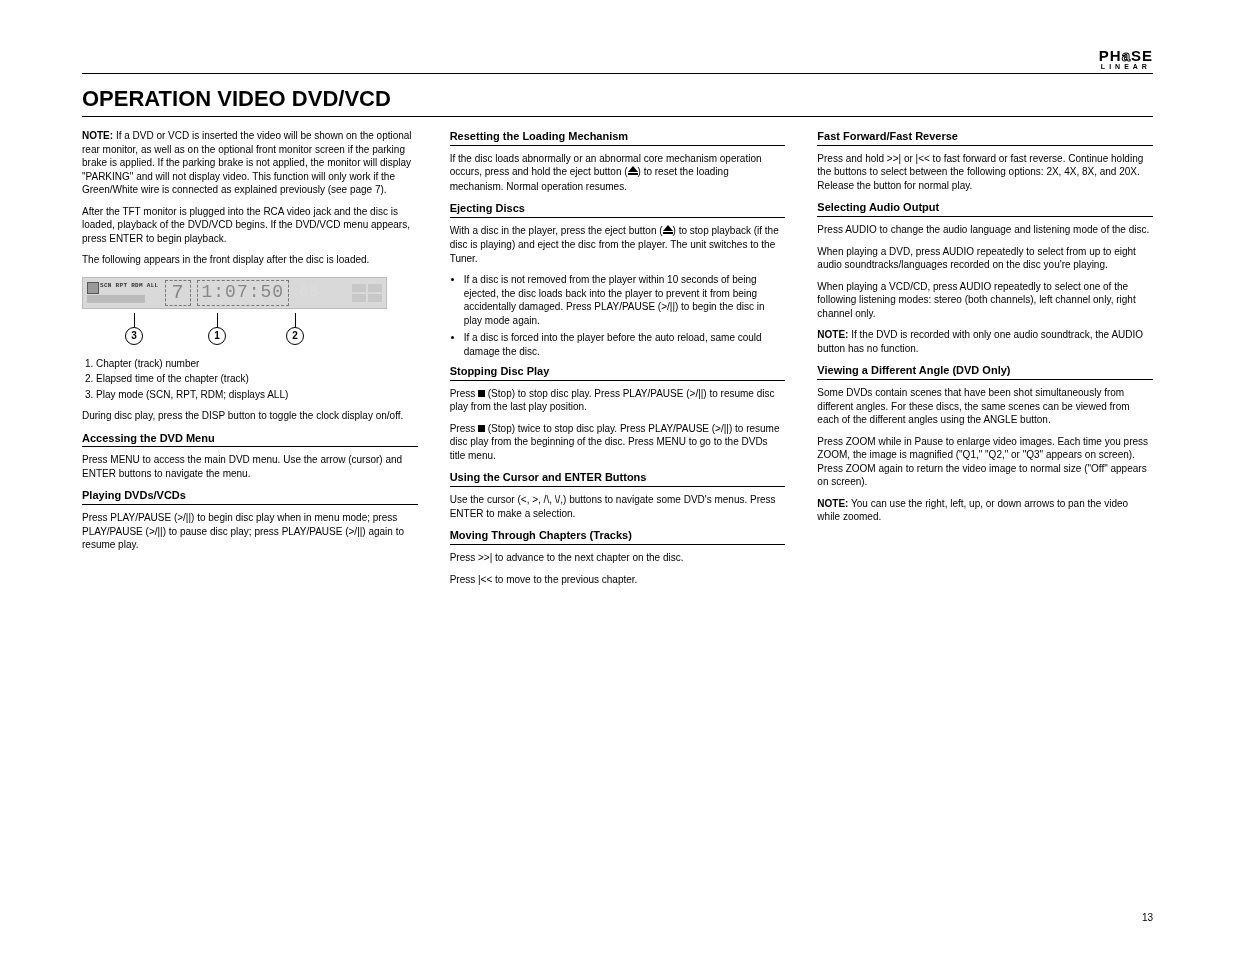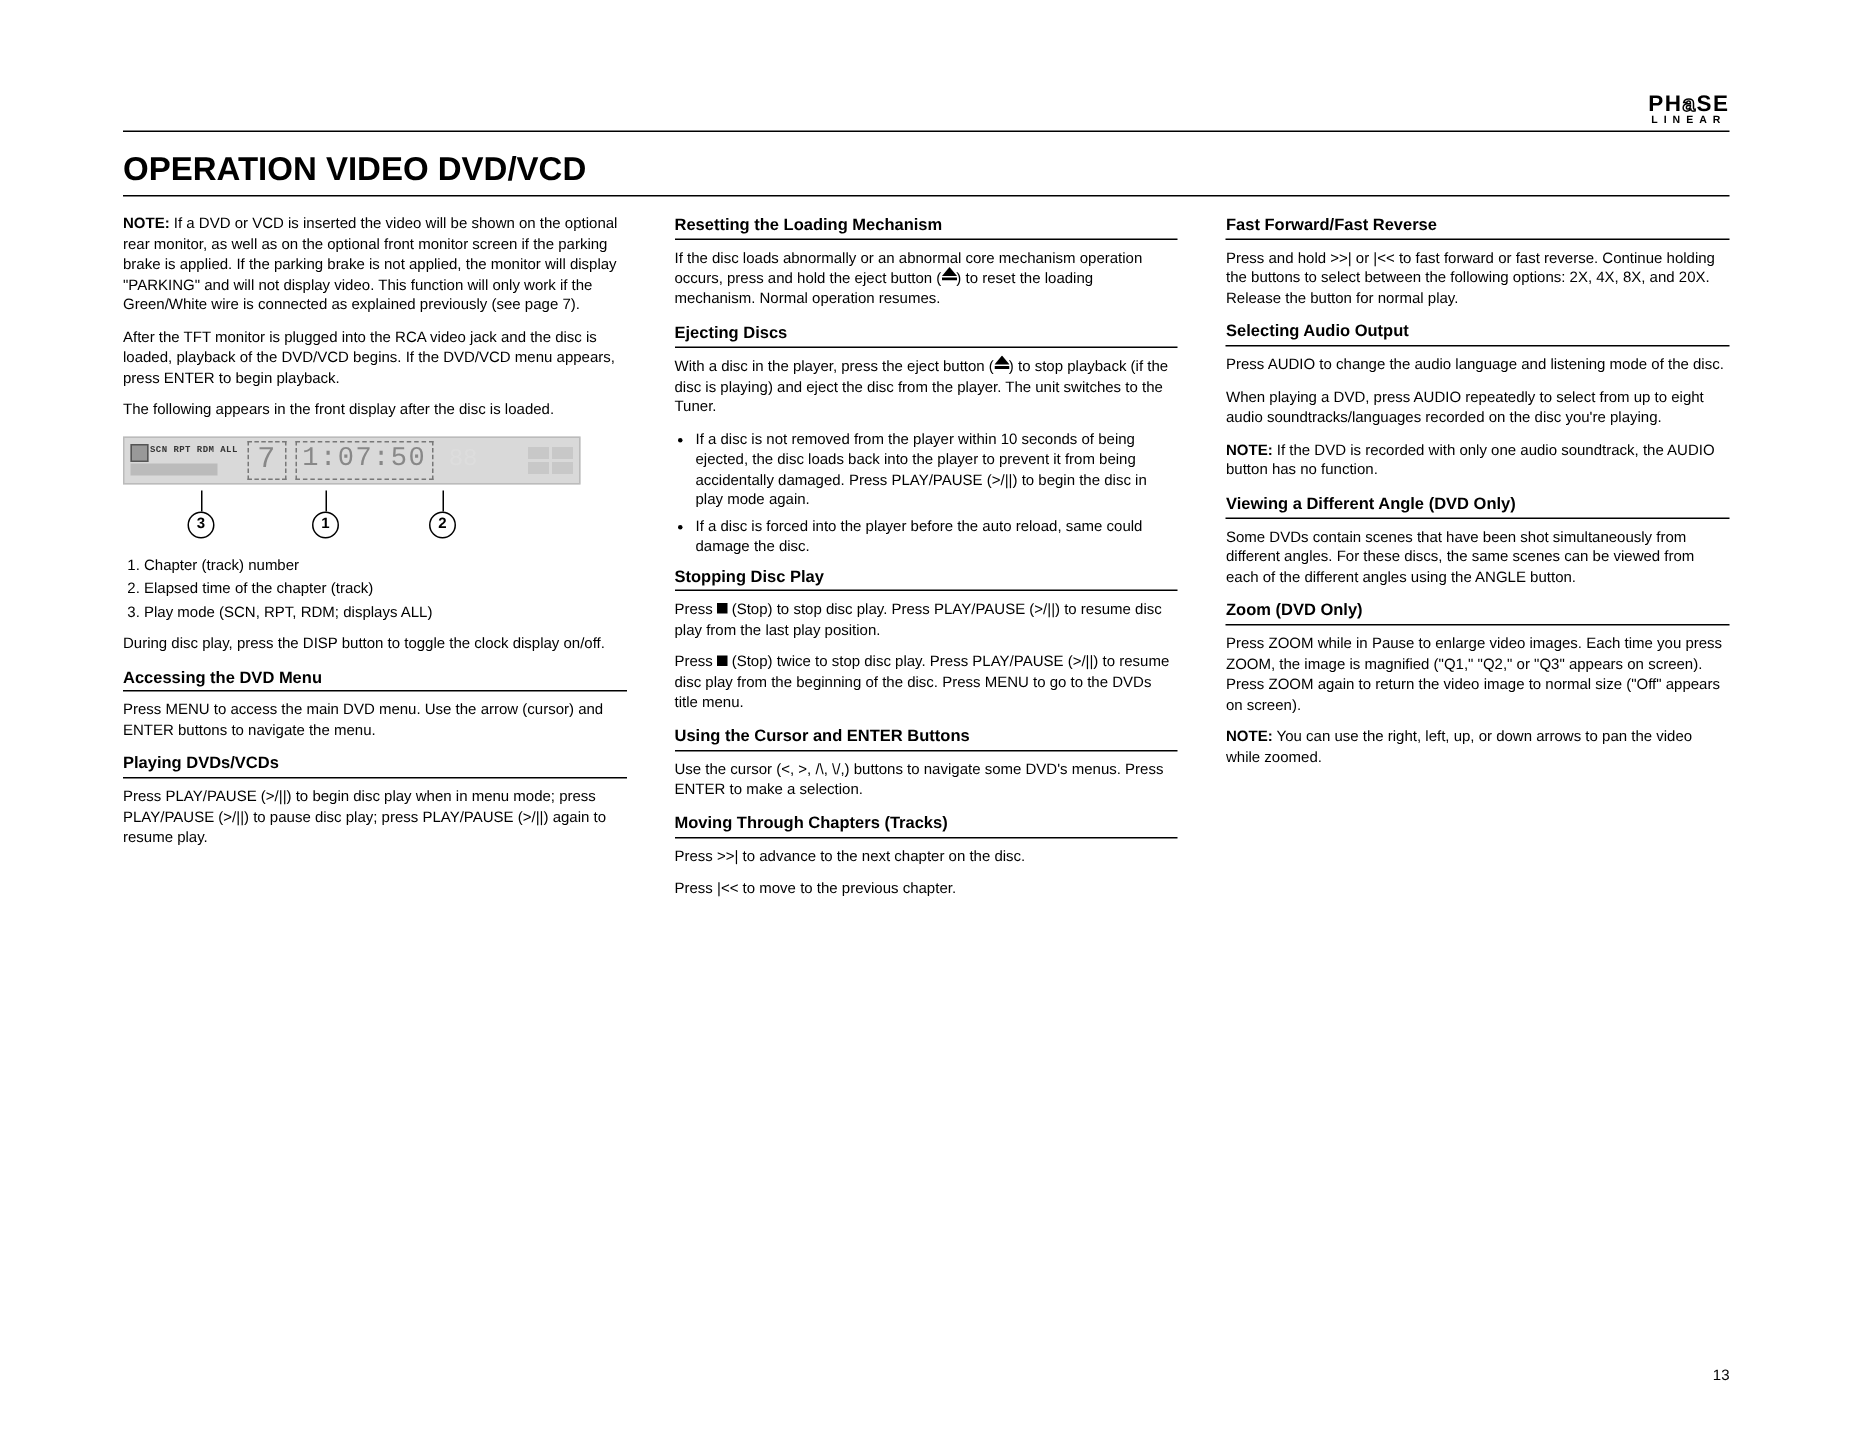--- a/index.html
+++ b/index.html
@@ -7,21 +7,21 @@
     font-family: Arial, Helvetica, sans-serif;
     background: #fff;
     color: #000;
     width: 1235px;
     height: 954px;
     position: relative;
     font-size: 10px;
     line-height: 1.35;
   }
   .page {
-    padding: 64px 82px 30px 82px;
+    padding: 50px 82px 30px 82px;
   }
   .topbar {
     border-bottom: 1.5px solid #000;
     display: flex;
     justify-content: flex-end;
     padding-bottom: 2px;
     margin-bottom: 10px;
   }
   .logo {
     text-align: center;
@@ -246,25 +246,25 @@
       <p>Press |&lt;&lt; to move to the previous chapter.</p>
     </div>
 
     <div class="col">
       <div class="heading nmtop">Fast Forward/Fast Reverse</div>
       <p>Press and hold &gt;&gt;| or |&lt;&lt; to fast forward or fast reverse. Continue holding the buttons to select between the following options: 2X, 4X, 8X, and 20X. Release the button for normal play.</p>
 
       <div class="heading">Selecting Audio Output</div>
       <p>Press AUDIO to change the audio language and listening mode of the disc.</p>
       <p>When playing a DVD, press AUDIO repeatedly to select from up to eight audio soundtracks/languages recorded on the disc you're playing.</p>
+      <p>When playing a VCD/CD, press AUDIO repeatedly to select one of the following listening modes: stereo (both channels), left channel only, right channel only.</p>
       <p><span class="note-title">NOTE:</span><span> If the DVD is recorded with only one audio soundtrack, the AUDIO button has no function.</span></p>
 
       <div class="heading">Viewing a Different Angle (DVD Only)</div>
       <p>Some DVDs contain scenes that have been shot simultaneously from different angles. For these discs, the same scenes can be viewed from each of the different angles using the ANGLE button.</p>
 
-      <div class="heading">Zoom (DVD Only)</div>
       <p>Press ZOOM while in Pause to enlarge video images. Each time you press ZOOM, the image is magnified ("Q1," "Q2," or "Q3" appears on screen). Press ZOOM again to return the video image to normal size ("Off" appears on screen).</p>
       <p><span class="note-title">NOTE:</span><span> You can use the right, left, up, or down arrows to pan the video while zoomed.</span></p>
     </div>
   </div>
 </div>
 
 <div class="pagenum">13</div>
 
 </body></html>

